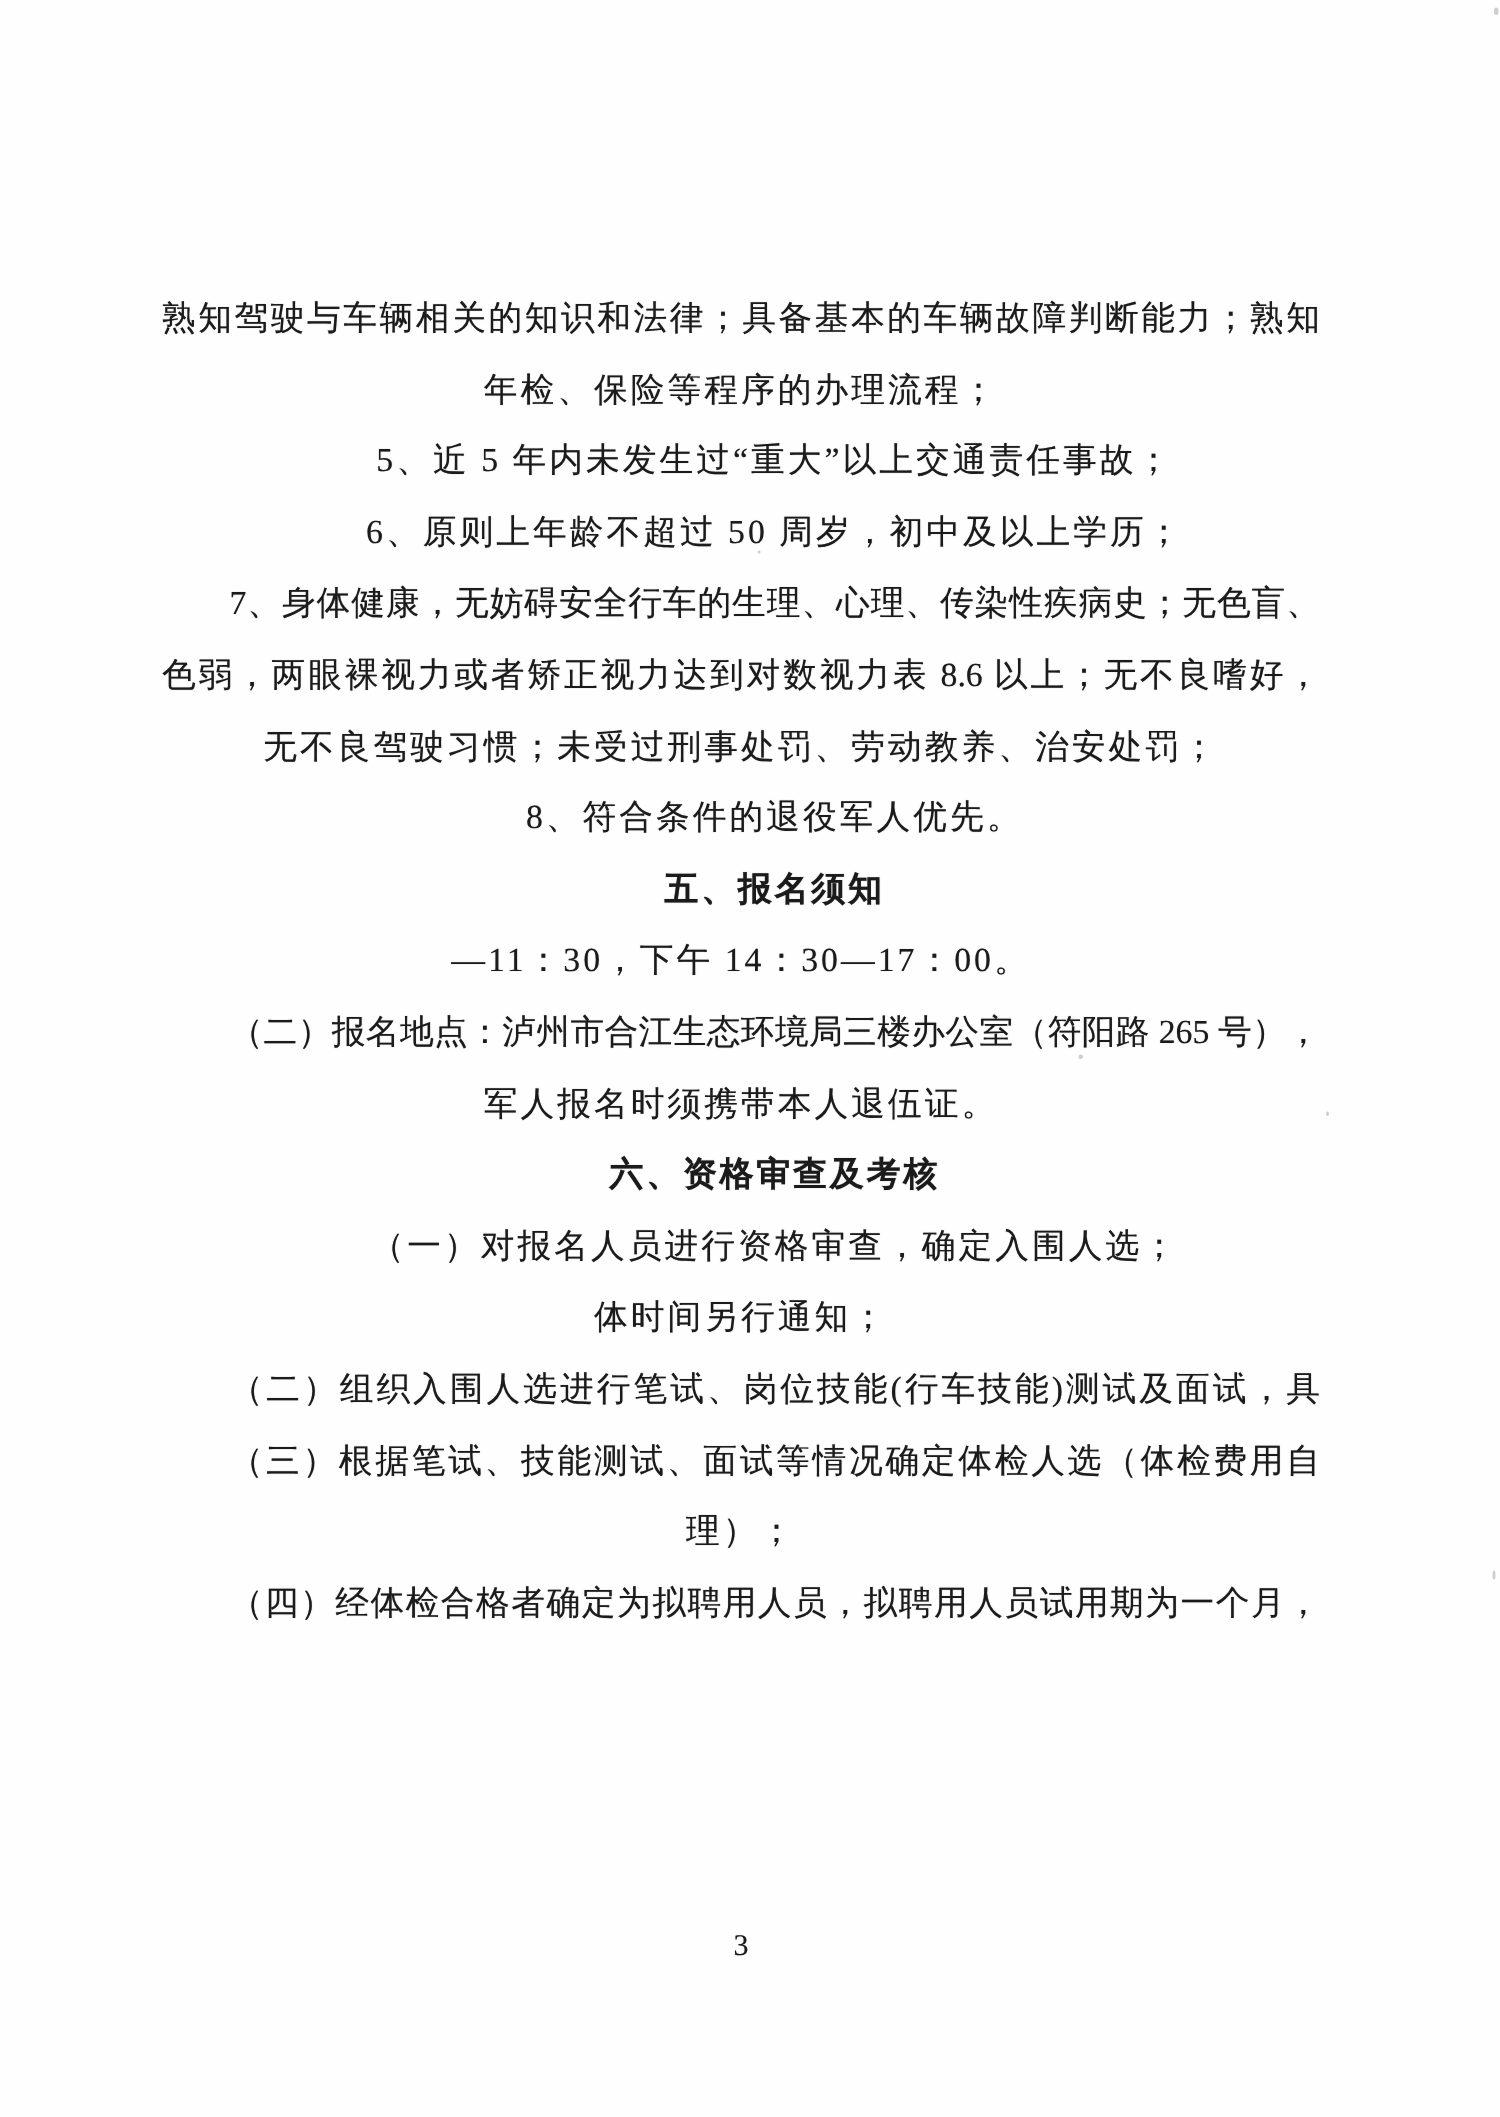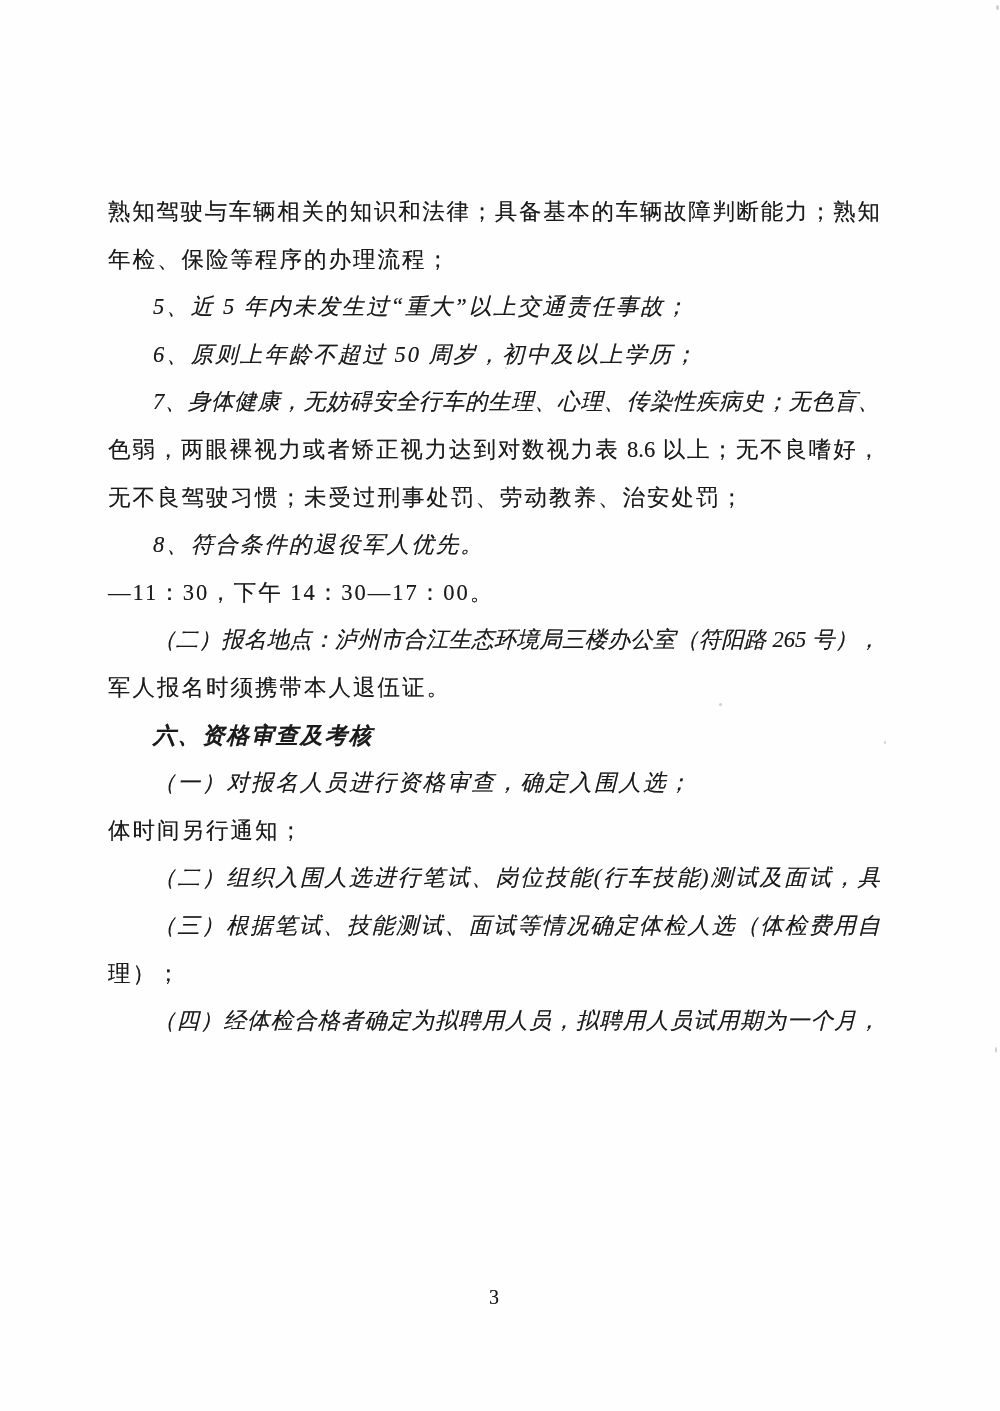--- a/index.html
+++ b/index.html
@@ -20,33 +20,33 @@
   .text-block {
     position: absolute;
     left: 108px;
     top: 188px;
     width: 772px;
     font-size: 22.5px;
     line-height: 47.6px;
     text-shadow: 0 0 0.6px rgba(30,30,30,0.55);
   }
   .line {
-    text-align: left;
+    text-align: center;
     letter-spacing: 2px;
     white-space: nowrap;
   }
   .line.fill {
     letter-spacing: 0;
     white-space: normal;
     text-align: justify;
     text-align-last: justify;
     overflow: hidden;
     height: 47.6px;
   }
-  .line.indent { padding-left: 45px; font-style: italic; }
+  .line.indent { padding-left: 45px; }
   .line.bold { font-weight: 700; }
   .page-number {
     position: absolute;
     left: 108px;
     top: 1286px;
     width: 772px;
     text-align: center;
     font-size: 20px;
     letter-spacing: 0;
     text-shadow: 0 0 0.5px rgba(30,30,30,0.5);
@@ -70,20 +70,21 @@
 <div class="page">
   <div class="text-block">
       <div class="line fill">熟知驾驶与车辆相关的知识和法律；具备基本的车辆故障判断能力；熟知</div>
       <div class="line">年检、保险等程序的办理流程；</div>
       <div class="line indent">5、近 5 年内未发生过“重大”以上交通责任事故；</div>
       <div class="line indent">6、原则上年龄不超过 50 周岁，初中及以上学历；</div>
       <div class="line indent fill">7、身体健康，无妨碍安全行车的生理、心理、传染性疾病史；无色盲、</div>
       <div class="line fill">色弱，两眼裸视力或者矫正视力达到对数视力表 8.6 以上；无不良嗜好，</div>
       <div class="line">无不良驾驶习惯；未受过刑事处罚、劳动教养、治安处罚；</div>
       <div class="line indent">8、符合条件的退役军人优先。</div>
+      <div class="line indent bold">五、报名须知</div>
       <div class="line">—11：30，下午 14：30—17：00。</div>
       <div class="line indent fill">（二）报名地点：泸州市合江生态环境局三楼办公室（符阳路 265 号），</div>
       <div class="line">军人报名时须携带本人退伍证。</div>
       <div class="line indent bold">六、资格审查及考核</div>
       <div class="line indent">（一）对报名人员进行资格审查，确定入围人选；</div>
       <div class="line">体时间另行通知；</div>
       <div class="line indent fill">（二）组织入围人选进行笔试、岗位技能(行车技能)测试及面试，具</div>
       <div class="line indent fill">（三）根据笔试、技能测试、面试等情况确定体检人选（体检费用自</div>
       <div class="line">理）；</div>
       <div class="line indent fill">（四）经体检合格者确定为拟聘用人员，拟聘用人员试用期为一个月，</div>

